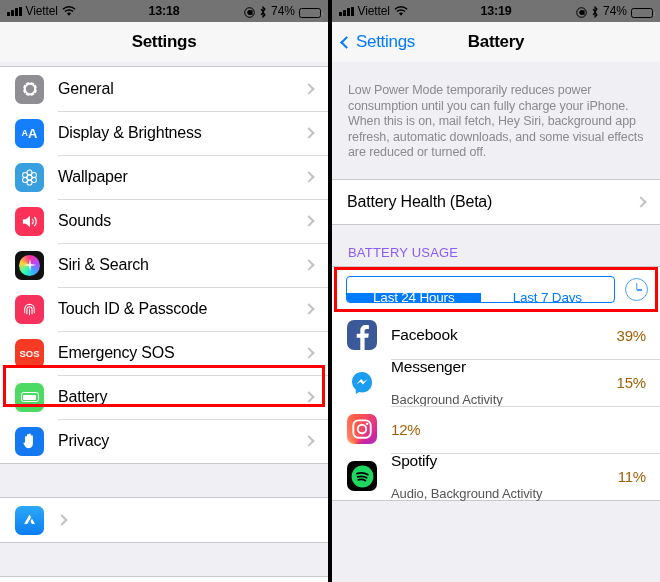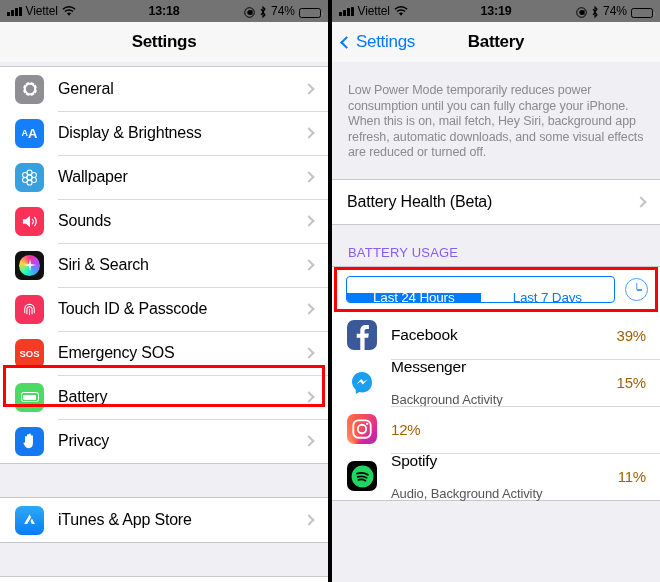--- a/index.html
+++ b/index.html
@@ -286,21 +286,20 @@
 
       <div class="gap" style="height:33px"></div>
 
       <div class="group">
         <div class="row">
           <span class="ico itunes">
             <svg width="19" height="19" viewBox="0 0 20 20">
                 <path fill="#fff" d="M10 3.6l1.7 2.9-4.1 7.1H4.4zM12.6 8l3.1 5.6h-3.2l-1.5-2.8z"></path>
               </svg>
           </span>
-          <span class="label">iTunes &amp; App Store</span>
           <span class="chev"></span>
         </div>
       </div>
 
       <div class="gap" style="height:33px"></div>
 
       <div class="group">
         <div class="row">
           
           

